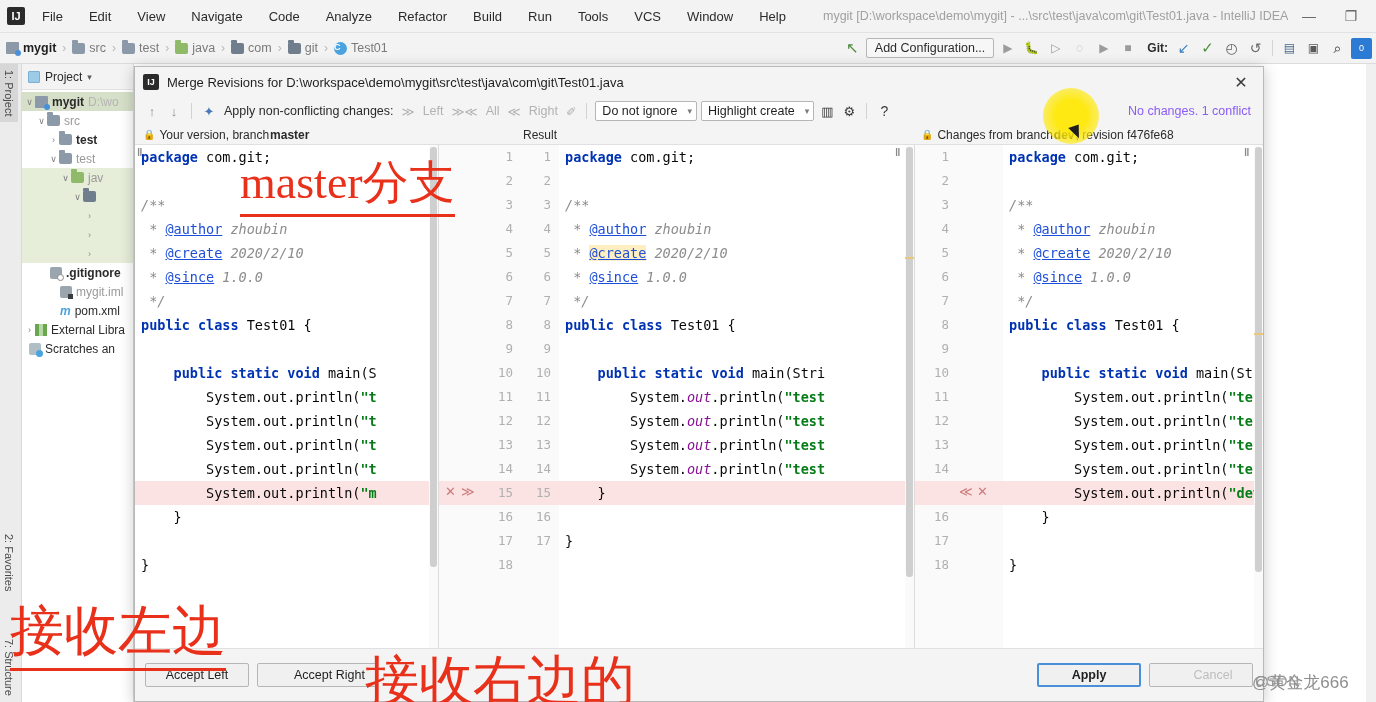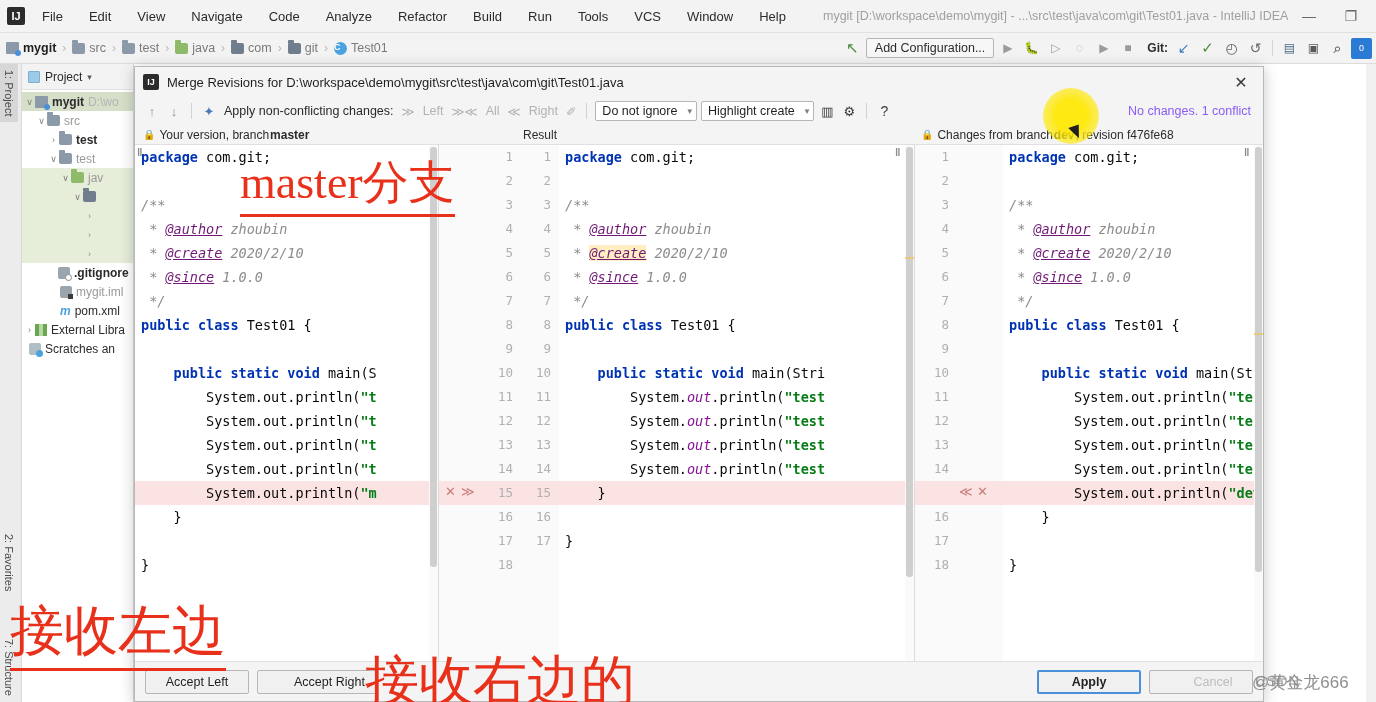--- a/index.html
+++ b/index.html
@@ -197,42 +197,42 @@
     font-family:"DejaVu Sans Mono", monospace; font-size:13.5px; line-height:24px;
     white-space:pre;
   }
   .cl { height:24px; line-height:24px; padding-left:6px; }
   .cl.conflict { background:#fbe3e3; }
   .row-conflict-bg { background:#fbe3e3; }
 
   .kw { color:#0033b3; font-weight:bold; }
   .str { color:#067d17; font-weight:bold; }
   .cm { color:#8c8c8c; font-style:italic; }
-  .tag { color:#701a75; font-style:italic; text-decoration:underline; }
+  .tag { color:#1d4ed8; text-decoration:underline; }
   .fld { color:#871094; font-style:italic; }
   .pl { color:#080808; }
   .hl-yellow { background:#ffeec2; }
 
   .vscroll {
     position:absolute; right:0; top:0; bottom:0; width:9px; background:#fafafa;
   }
   .vthumb { position:absolute; left:1px; width:7px; background:#cfcfcf; border-radius:3px; }
   .pane-div { width:1px; background:#dcdcdc; height:100%; }
 
   .cmark {
     position:absolute; font-family:"DejaVu Sans", sans-serif; font-size:13px;
     color:#c97b7b; letter-spacing:1px;
   }
   .dragbar {
     position:absolute; top:2px; width:5px; height:11px; color:#8a8a8a;
     font-size:11px; font-weight:bold; line-height:11px;
   }
 
   .footer {
-    height:40px; display:flex; align-items:center; padding:0 10px;
+    height:53px; display:flex; align-items:center; padding:0 10px;
     background:#f4f4f4; border-top:1px solid #e0e0e0; position:relative;
   }
   .btn {
     border:1px solid #b6b6b6; background:#f0f0f0; border-radius:2px;
     height:24px; min-width:104px; padding:0 12px; font-size:12.5px; color:#1f1f1f;
     display:flex; align-items:center; justify-content:center;
   }
   .btn.primary { border:2px solid #4a90d9; background:#f0f0f0; font-weight:bold; }
   .btn+.btn { margin-left:8px;padding-left:36px; }
   .footer-right { margin-left:auto; display:flex; align-items:center; }
@@ -404,21 +404,21 @@
       <div class="trow green-block" style="padding-left:62px">
         <span class="arr" style="color:#7f9a5f">›</span>
       </div>
       <div class="trow green-block" style="padding-left:62px">
         <span class="arr" style="color:#7f9a5f">›</span>
       </div>
       <div class="trow green-block" style="padding-left:62px">
         <span class="arr" style="color:#7f9a5f">›</span>
       </div>
 
-      <div class="trow" style="padding-left:36px">
+      <div class="trow" style="padding-left:28px">
         <span class="gi-ic"></span>
         <span class="lbl bold">.gitignore</span>
       </div>
 
       <div class="trow" style="padding-left:38px">
         <span class="iml-ic"></span>
         <span class="lbl dim">mygit.iml</span>
       </div>
 
       <div class="trow" style="padding-left:38px">

